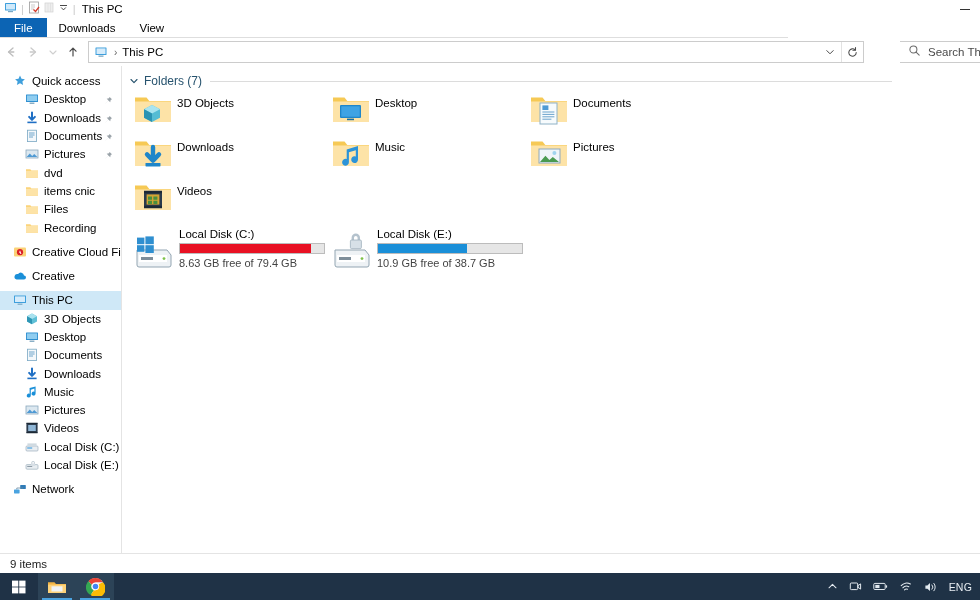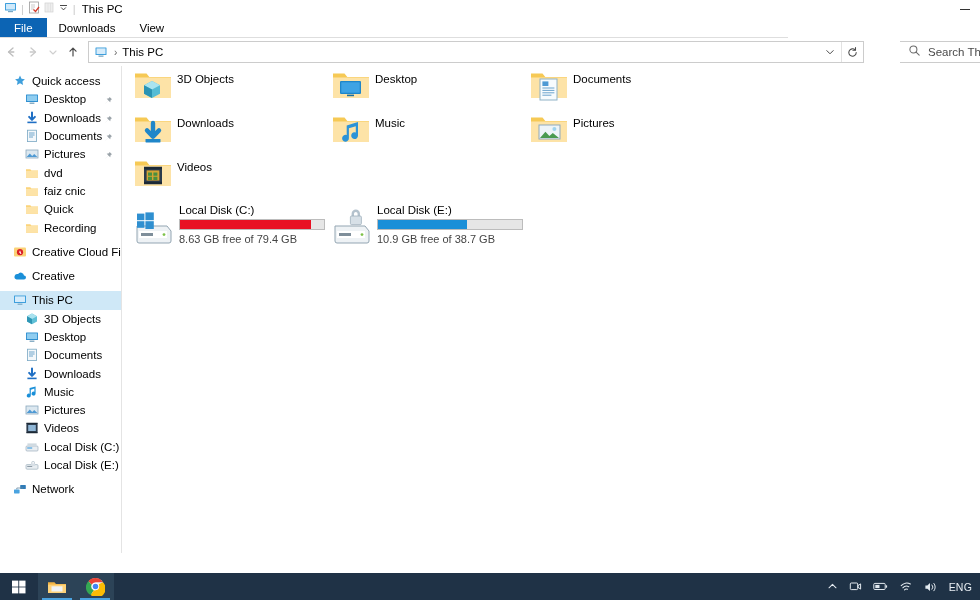--- a/index.html
+++ b/index.html
@@ -304,30 +304,30 @@
             </span>
             <span class="ni-label">dvd</span>
           </div>
           <div class="nav-item indent-1">
             <span class="ni-icon">
               <svg width="14" height="14" viewBox="0 0 14 14">
                 <path d="M1 3.2h4.3l1.1 1.3H13v7.3H1z" fill="#fbd277"></path>
                 <path d="M1 4.9h12v6.9H1z" fill="#fde3a7"></path>
               </svg>
             </span>
-            <span class="ni-label">faiz cnic</span>
+            <span class="ni-label">items cnic</span>
           </div>
           <div class="nav-item indent-1">
             <span class="ni-icon">
               <svg width="14" height="14" viewBox="0 0 14 14">
                 <path d="M1 3.2h4.3l1.1 1.3H13v7.3H1z" fill="#fbd277"></path>
                 <path d="M1 4.9h12v6.9H1z" fill="#fde3a7"></path>
               </svg>
             </span>
-            <span class="ni-label">Quick</span>
+            <span class="ni-label">Files</span>
           </div>
           <div class="nav-item indent-1">
             <span class="ni-icon">
               <svg width="14" height="14" viewBox="0 0 14 14">
                 <path d="M1 3.2h4.3l1.1 1.3H13v7.3H1z" fill="#fbd277"></path>
                 <path d="M1 4.9h12v6.9H1z" fill="#fde3a7"></path>
               </svg>
             </span>
             <span class="ni-label">Recording</span>
           </div>
@@ -457,20 +457,29 @@
                 <path d="M3.8 7.4V6h6.2v-.4" stroke="#6a88a0" stroke-width="0.8" fill="none"></path>
               </svg>
             </span>
             <span class="ni-label">Network</span>
           </div>
         </div>
     </div>
 
     <div class="content">
 
+      <div class="section-hdr">
+        <span class="sec-chev">
+          <svg width="10" height="10" viewBox="0 0 10 10">
+              <path d="M2 3.5L5 6.6l3-3.1" stroke="#27536e" stroke-width="1.1" fill="none" stroke-linecap="round" stroke-linejoin="round"></path>
+            </svg>
+        </span>
+        <span class="sec-title">Folders (7)</span>
+        <span class="sec-rule"></span>
+      </div>
       <div class="tile-grid" id="folder-grid">
           <div class="tile">
             <div class="t-icon"><svg width="40" height="40" viewBox="0 0 40 40">
                 <path d="M2 5.5h11.5l2.8 3.4H38v21H2z" fill="#f6c955"></path>
                 <path d="M2 9.6h36v20.4H2z" fill="#fde3a7"></path>
                 <g transform="translate(10,13)">
                   <path d="M9 0l8 4.2v8.6L9 17 1 12.8V4.2z" fill="#55bcd4"></path>
                   <path d="M9 0l8 4.2L9 8.5 1 4.2z" fill="#a9e4f0"></path>
                   <path d="M9 8.5V17L1 12.8V4.2z" fill="#2b93b3"></path>
                 </g>
@@ -592,20 +601,23 @@
                 <div class="bar-fill" style="width: 62%; background: rgb(26, 143, 216);"></div>
               </div>
               <div class="d-free">10.9 GB free of 38.7 GB</div>
             </div>
           </div>
         </div>
 
     </div>
   </div>
 
+  <div class="statusbar">
+    <span class="status-text">9 items</span>
+  </div>
 
   <div class="taskbar">
     <div class="tb-start">
       <svg width="16" height="16" viewBox="0 0 16 16">
           <rect x="1" y="1.6" width="6.3" height="6" fill="#ffffff"></rect>
           <rect x="8.2" y="1.6" width="6.3" height="6" fill="#ffffff"></rect>
           <rect x="1" y="8.4" width="6.3" height="6" fill="#ffffff"></rect>
           <rect x="8.2" y="8.4" width="6.3" height="6" fill="#ffffff"></rect>
         </svg>
     </div>

